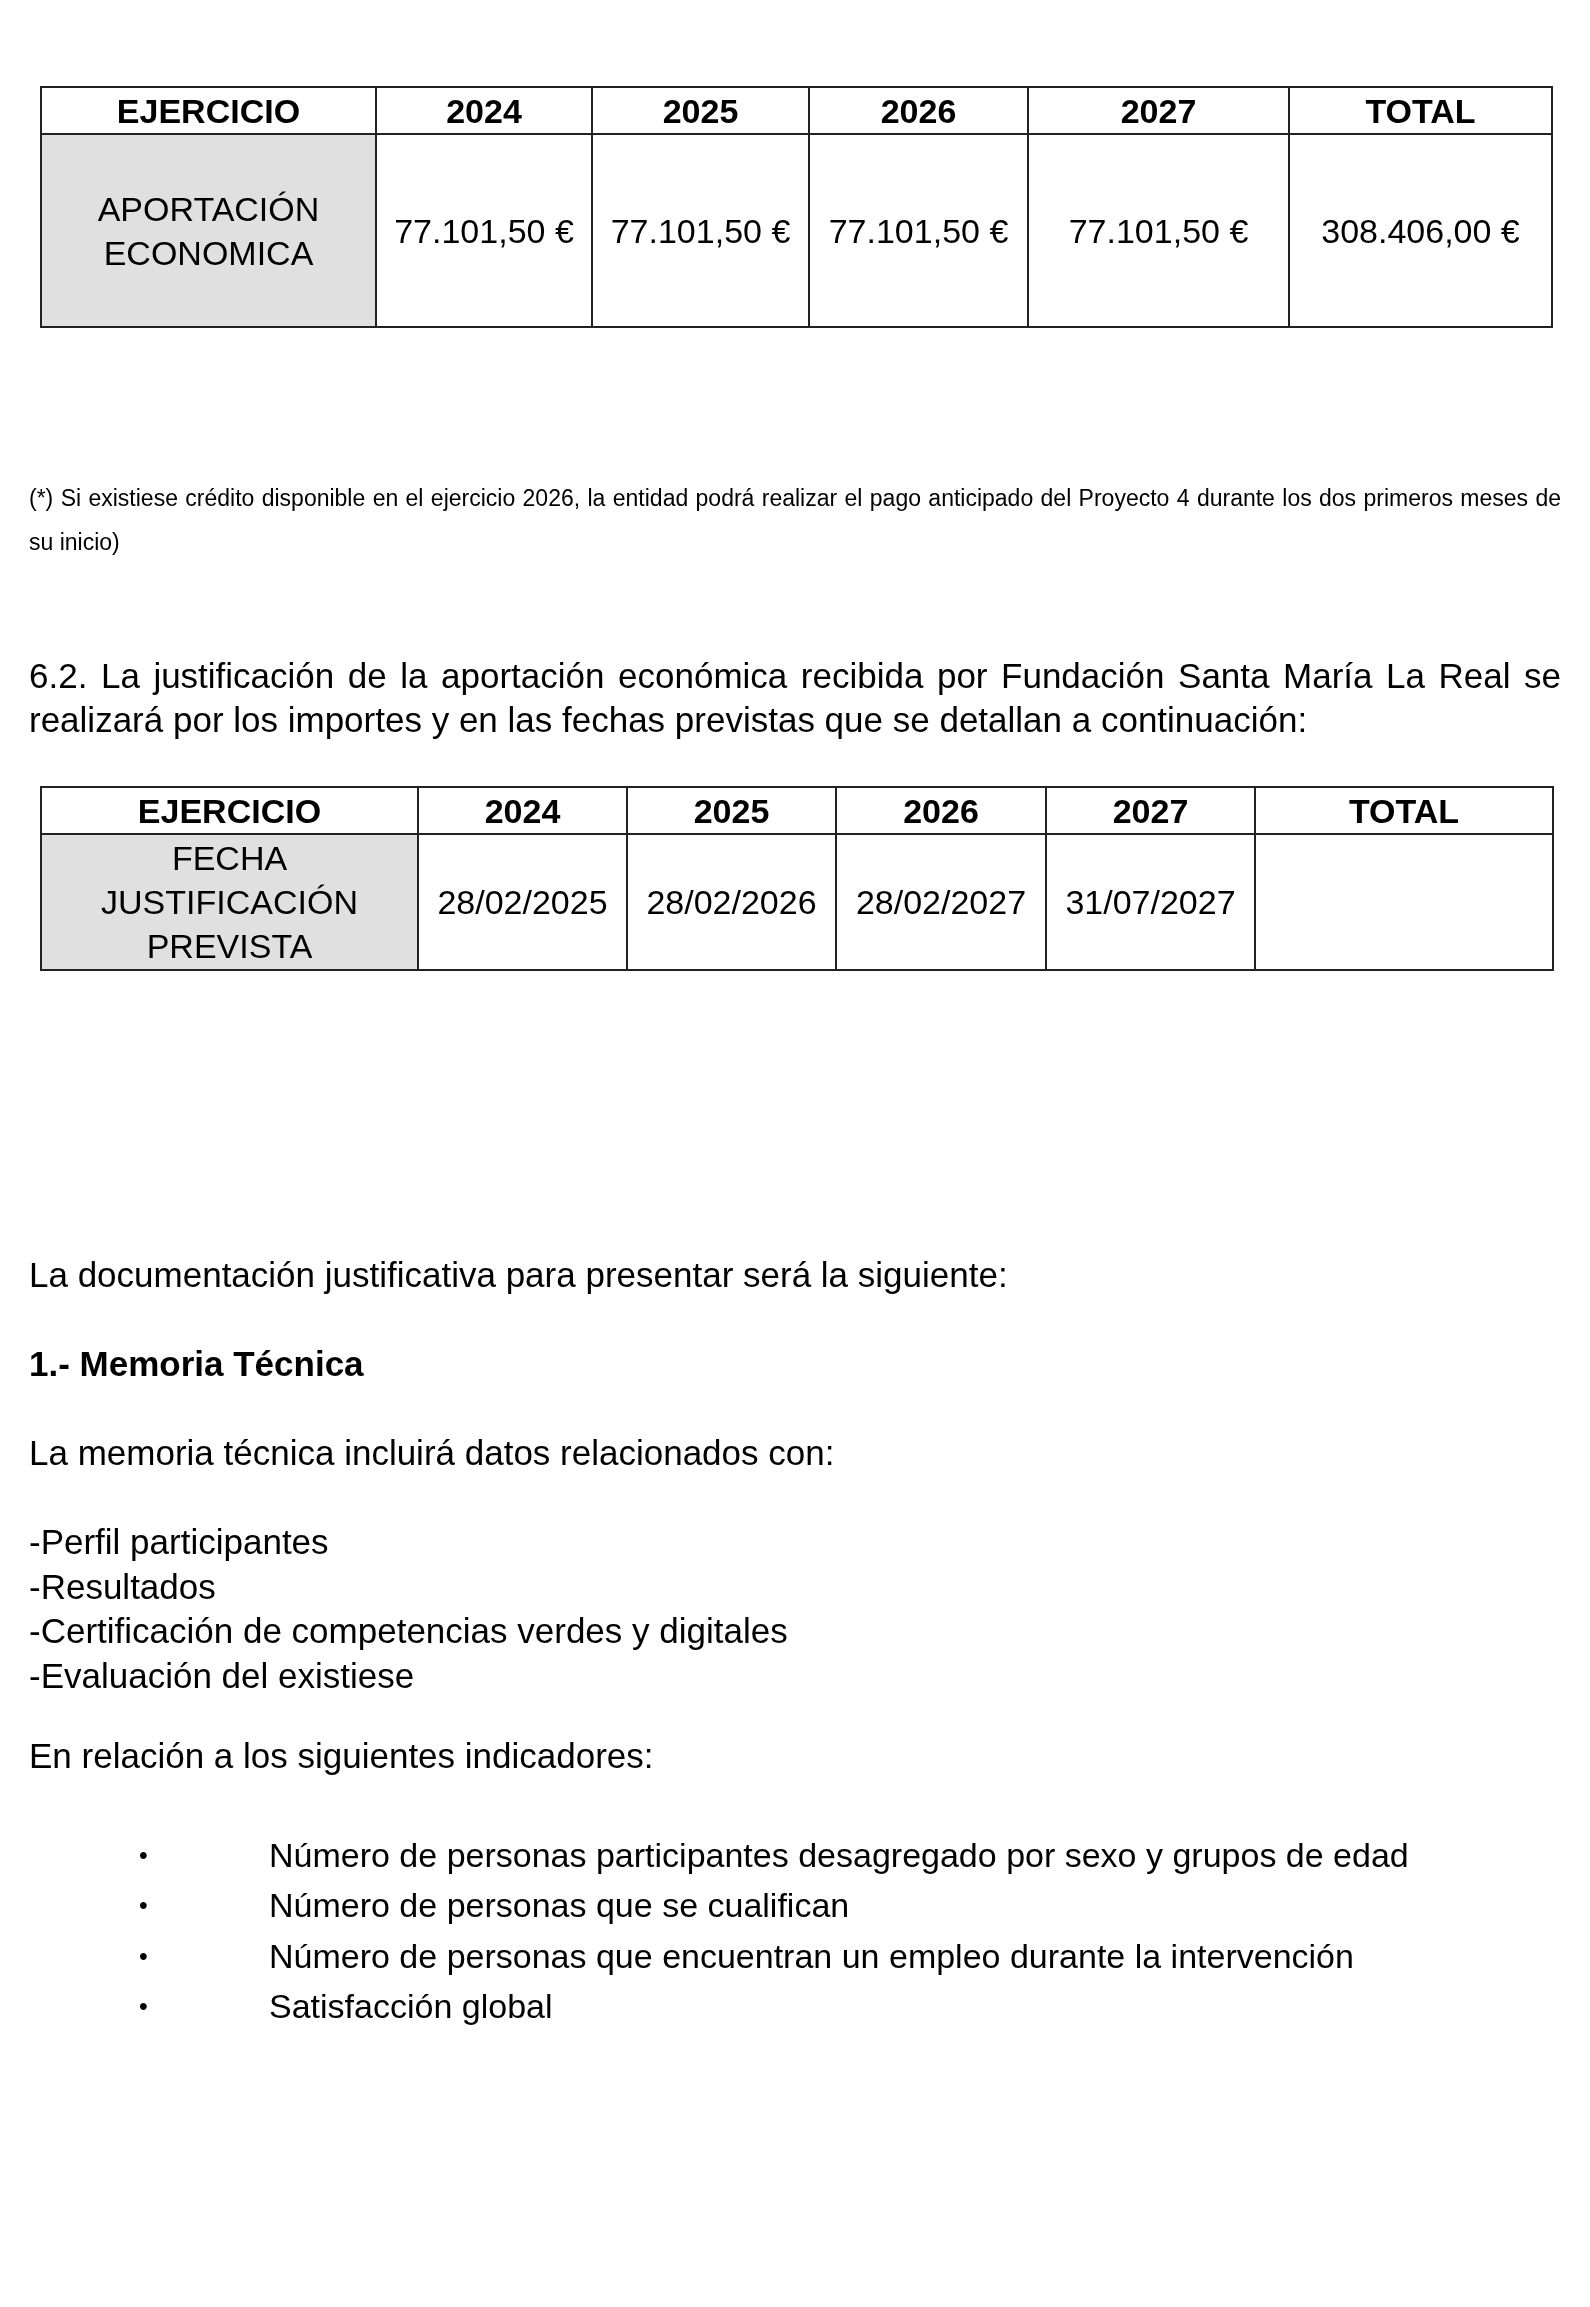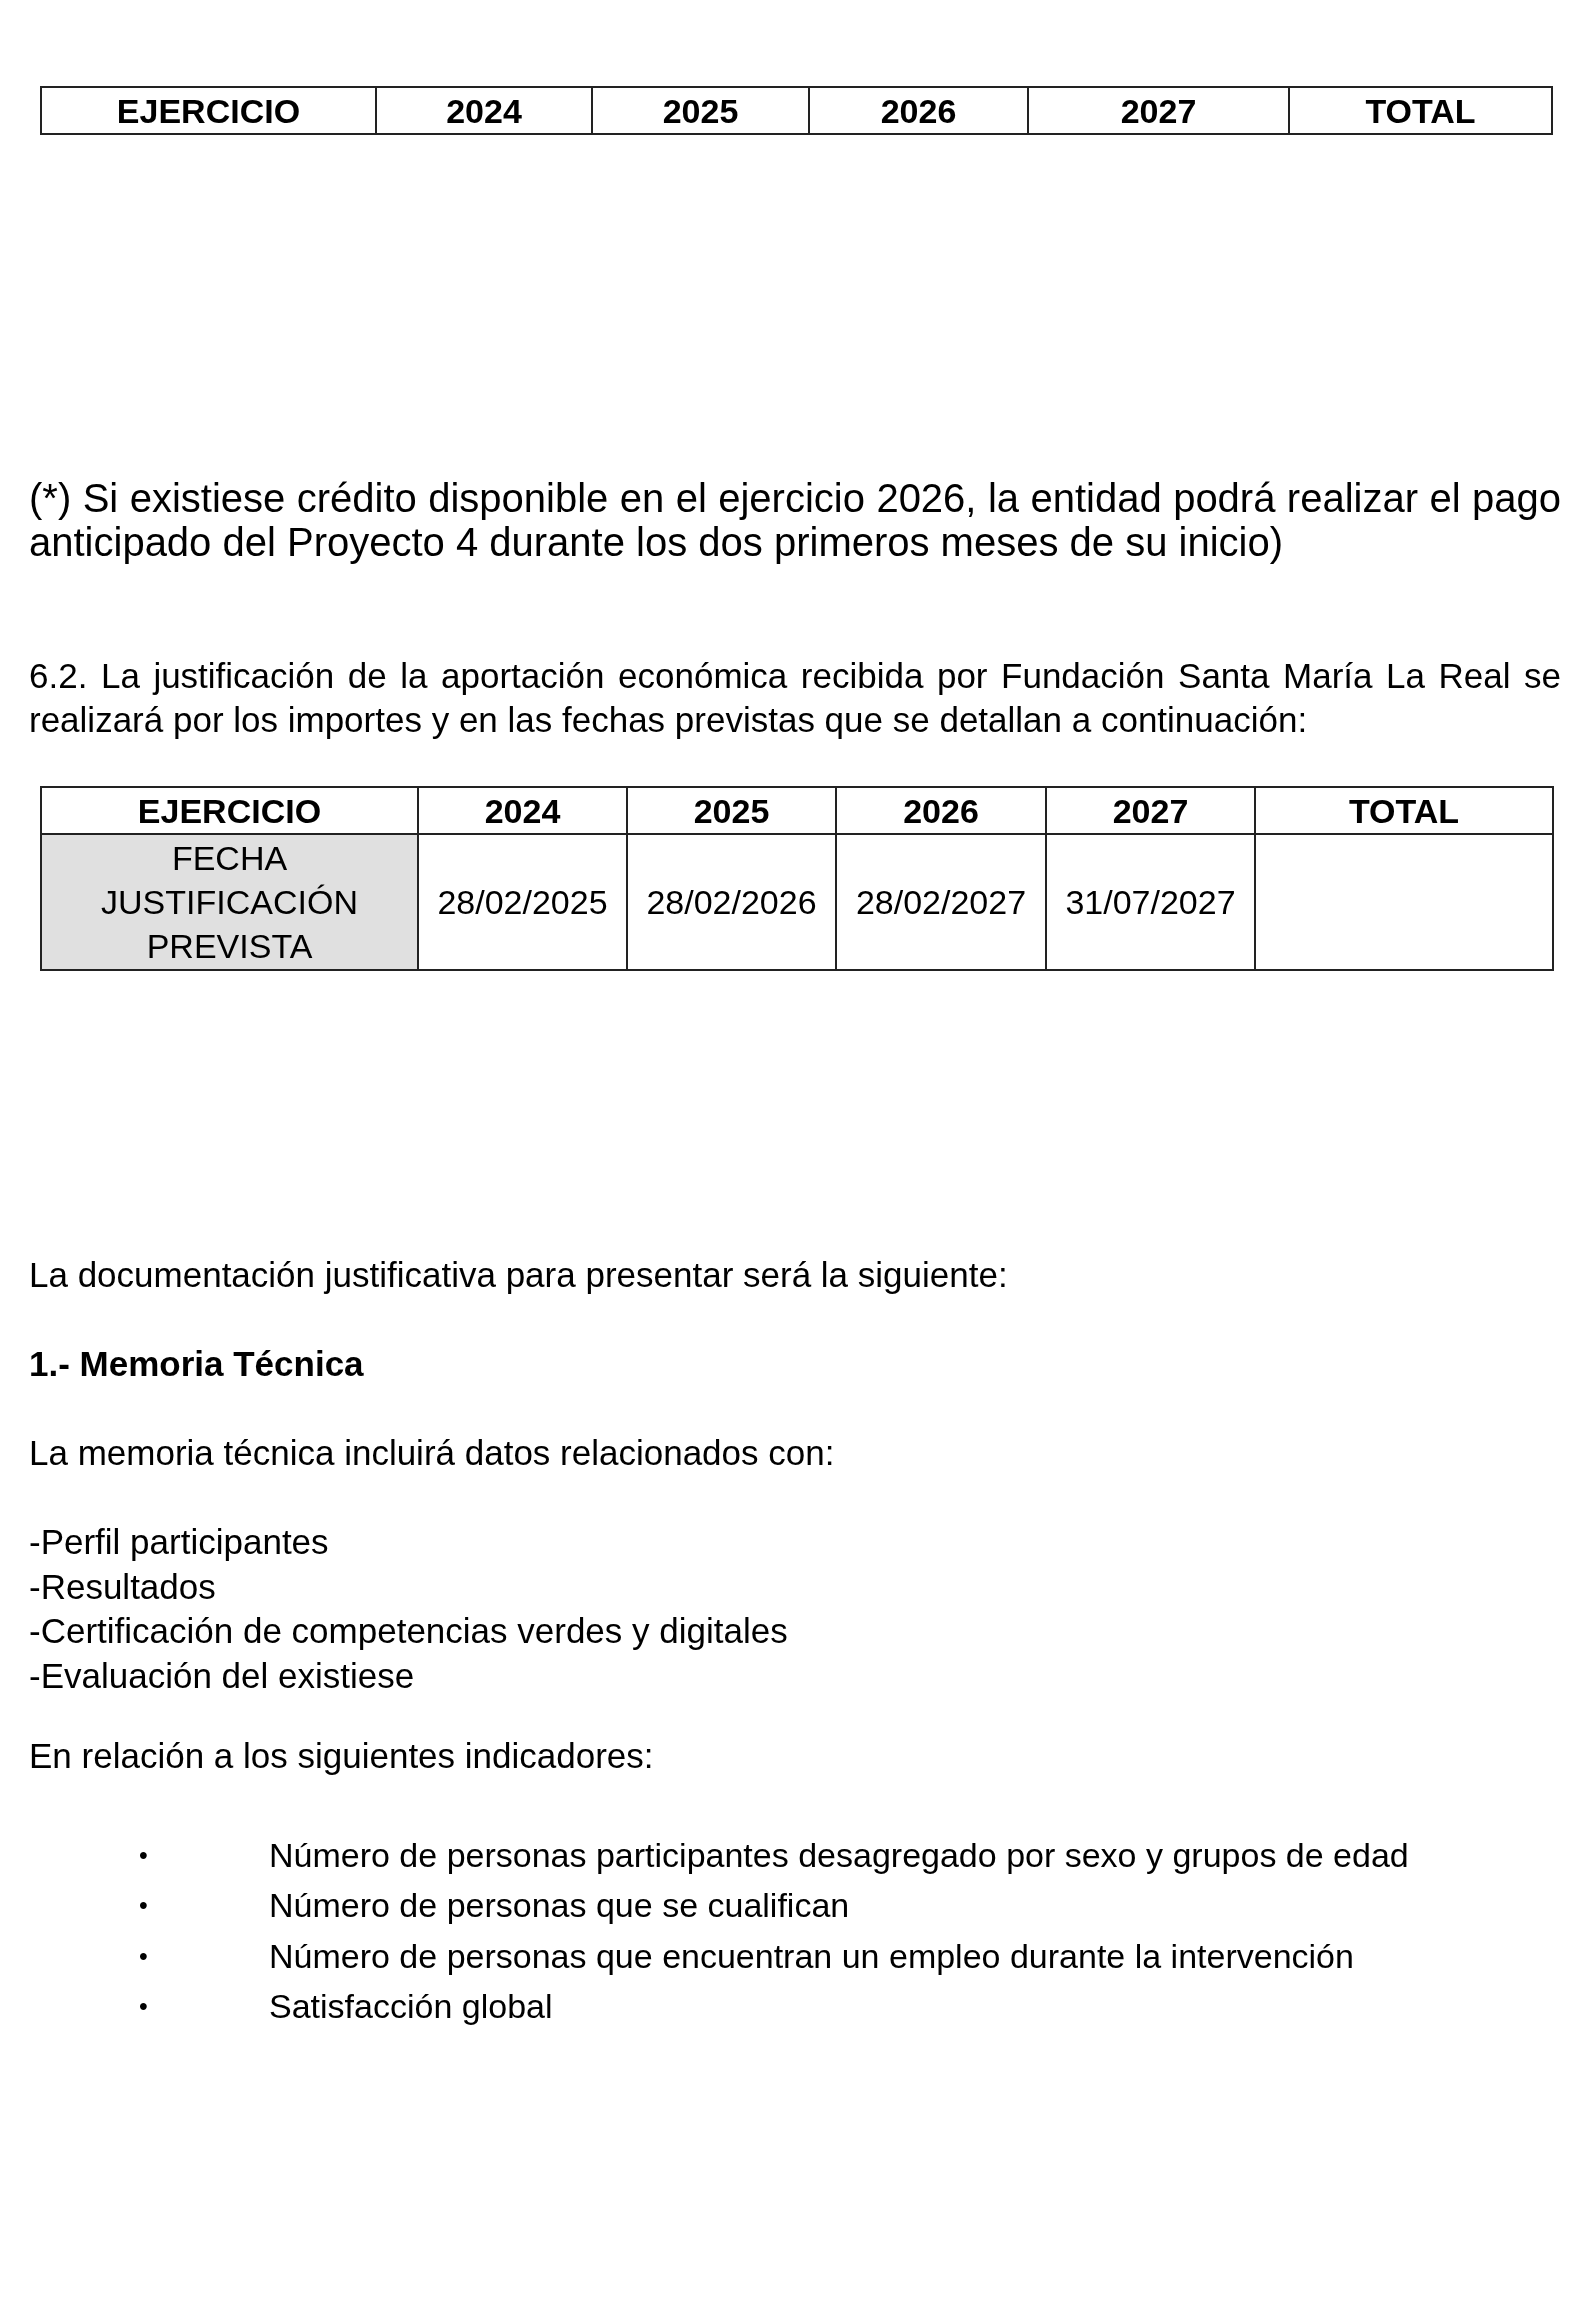--- a/index.html
+++ b/index.html
@@ -40,24 +40,32 @@
   </colgroup>
   <tbody>
       <tr style="height:47px">
     <td class="hdr">EJERCICIO</td>
     <td class="hdr">2024</td>
     <td class="hdr">2025</td>
     <td class="hdr">2026</td>
     <td class="hdr">2027</td>
     <td class="hdr">TOTAL</td>
   </tr>
+  <tr style="height:193px">
+    <td class="label" style="padding:0 34px;">APORTACIÓN ECONOMICA</td>
+    <td>77.101,50 €</td>
+    <td>77.101,50 €</td>
+    <td>77.101,50 €</td>
+    <td>77.101,50 €</td>
+    <td>308.406,00 €</td>
+  </tr>
 </tbody>
   </table>
 
-<div class="para justify" style="top:476px; font-size:40px;">(*) Si existiese crédito disponible en el ejercicio 2026, la entidad podrá realizar el pago anticipado del Proyecto 4 durante los dos primeros meses de su inicio)</div>
+<div class="para justify" style="top:476px; font-size:23px;">(*) Si existiese crédito disponible en el ejercicio 2026, la entidad podrá realizar el pago anticipado del Proyecto 4 durante los dos primeros meses de su inicio)</div>
 
 <div class="para justify" style="top:654px;">6.2. La justificación de la aportación económica recibida por Fundación Santa María La Real se realizará por los importes y en las fechas previstas que se detallan a continuación:</div>
 
 <table class="grid" style="left:40px; top:786px; width:1512px;">
   <colgroup>
     <col style="width:377px">
       <col style="width:209px">
       <col style="width:209px">
     <col style="width:210px">
       <col style="width:209px">

